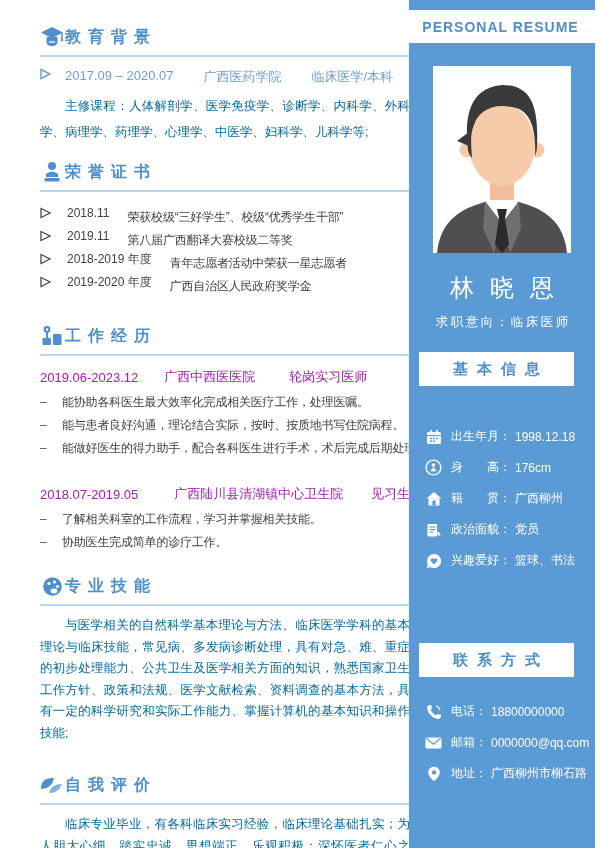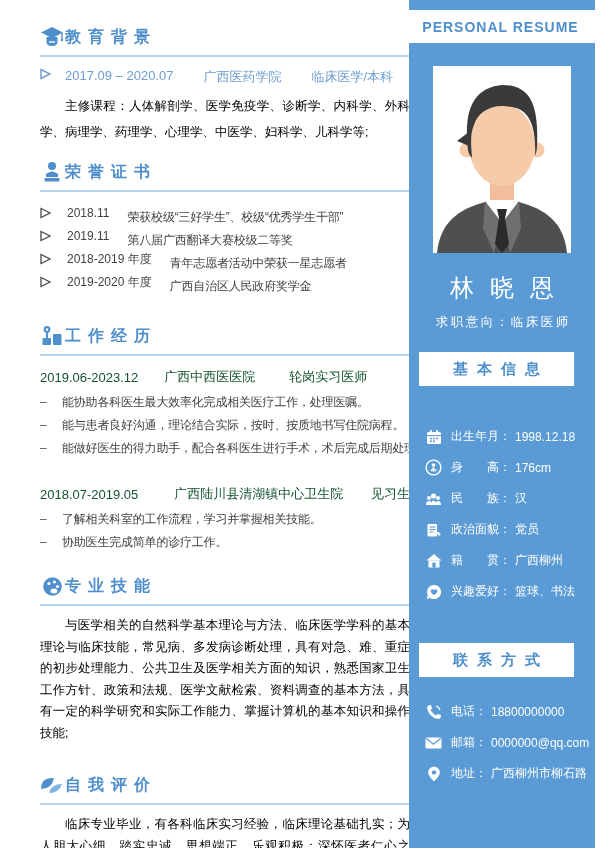--- a/index.html
+++ b/index.html
@@ -17,29 +17,29 @@
   .sec-head h2 {
     font-size:16px; font-weight:bold; color:#4E8FCC; letter-spacing:7px; line-height:1;
   }
   .sec-icon { display:inline-flex; width:24px; height:22px; align-items:center; justify-content:center; }
   .edu-meta { display:flex; margin-top:11px; font-size:13px; color:#6D9DD1; }
   .edu-meta .b-arrow { margin-right:14px; }
   .edu-meta .m-date { margin-right:30px; }
   .edu-meta .m-org  { margin-right:30px; }
   .para {
     margin-top:7px; font-size:12.5px; line-height:26px; text-indent:2em;
-    text-align:justify; color:#000000;
+    text-align:justify; color:#0369a1;
   }
   .sec-honors { margin-top:16px; }
   .honor-row { display:flex; align-items:center; margin-top:13px; font-size:12px; height:10px; }
   .honor-row .b-arrow { margin-right:16px; }
   .h-date { margin-right:18px; white-space:nowrap; }
   .h-text { white-space:nowrap; letter-spacing:-0.2px;margin-top:8px; }
   .sec-work { margin-top:38px; }
-  .job-meta { display:flex; align-items:center; margin-top:12px; font-size:13px; color:#14532d; }
+  .job-meta { display:flex; align-items:center; margin-top:12px; font-size:13px; color:#a21caf; }
   .job-meta .m-date { margin-right:26px; }
   .job-meta .m-org  { margin-right:34px; }
   .job-meta.second { margin-top:30px;justify-content:space-between; }
   .bullet-row { display:flex; margin-top:9px; font-size:12px; line-height:14px; letter-spacing:-0.2px; white-space:nowrap; }
   .bullet-row .dash { width:22px; flex:0 0 22px; color:#555; }
   .sec-skills { margin-top:26px; }
   .sec-skills .para, .sec-eval .para { line-height:21.5px; margin-top:9px; }
   .sec-eval { margin-top:30px; }
   .b-arrow { display:inline-flex; width:11px; height:12px; }
   
@@ -299,57 +299,45 @@
               <circle cx="8.5" cy="8.5" r="7.4" fill="none" stroke="#ffffff" stroke-width="1.4"></circle>
               <circle cx="8.5" cy="6" r="1.8" fill="#ffffff"></circle>
               <path d="M8.5,8 L8.5,13 M8.5,9.5 L5.8,12 M8.5,9.5 L11.2,12" stroke="#ffffff" stroke-width="1.3" fill="none"></path>
             </svg>
           </span>
         <span class="s-label">身　　高：</span>
         <span class="s-value">176cm</span>
       </div>
       <div class="side-row">
         <span class="s-icon">
-            <svg width="17" height="16" viewBox="0 0 17 16">
-              <circle cx="4" cy="7" r="2" fill="#ffffff"></circle>
-              <circle cx="13" cy="7" r="2" fill="#ffffff"></circle>
-              <circle cx="8.5" cy="5" r="2.6" fill="#ffffff"></circle>
-              <path d="M1,14 Q1,10 4,10 Q6,10 6.5,11.5 Q7,9.5 8.5,9.5 Q10,9.5 10.5,11.5 Q11,10 13,10 Q16,10 16,14 Z" fill="#ffffff"></path>
-            </svg>
-          </span>
-        <span class="s-label">民　　族：</span>
-        <span class="s-value">汉</span>
+            <svg width="16" height="16" viewBox="0 0 16 16">
+              <polygon points="8,1 15.5,7.5 0.5,7.5" fill="#ffffff"></polygon>
+              <rect x="2.5" y="7.5" width="11" height="7" fill="#ffffff"></rect>
+              <rect x="6.4" y="9.5" width="3.2" height="5" fill="#5B9BD5"></rect>
+            </svg>
+          </span>
+        <span class="s-label">籍　　贯：</span>
+        <span class="s-value">广西柳州</span>
       </div>
       <div class="side-row">
         <span class="s-icon">
             <svg width="16" height="16" viewBox="0 0 16 16">
               <rect x="1.5" y="2" width="9.5" height="12.5" rx="1" fill="#ffffff"></rect>
               <line x1="3.5" y1="5" x2="9.5" y2="5" stroke="#5B9BD5" stroke-width="1.1"></line>
               <line x1="3.5" y1="7.5" x2="9.5" y2="7.5" stroke="#5B9BD5" stroke-width="1.1"></line>
               <line x1="3.5" y1="10" x2="7.5" y2="10" stroke="#5B9BD5" stroke-width="1.1"></line>
               <polygon points="12,9.5 14.8,12.3 13.2,13.9 10.4,11.1" fill="#ffffff"></polygon>
             </svg>
           </span>
         <span class="s-label">政治面貌：</span>
         <span class="s-value">党员</span>
       </div>
       <div class="side-row">
         <span class="s-icon">
             <svg width="16" height="16" viewBox="0 0 16 16">
-              <polygon points="8,1 15.5,7.5 0.5,7.5" fill="#ffffff"></polygon>
-              <rect x="2.5" y="7.5" width="11" height="7" fill="#ffffff"></rect>
-              <rect x="6.4" y="9.5" width="3.2" height="5" fill="#5B9BD5"></rect>
-            </svg>
-          </span>
-        <span class="s-label">籍　　贯：</span>
-        <span class="s-value">广西柳州</span>
-      </div>
-      <div class="side-row">
-        <span class="s-icon">
-            <svg width="16" height="16" viewBox="0 0 16 16">
               <path d="M8,1 A7,7 0 1 1 1.6,11 L1,15 L5,13.8 A7,7 0 0 0 8,1 Z" fill="#ffffff"></path>
               <circle cx="8" cy="8" r="7" fill="#ffffff"></circle>
               <path d="M8,11.2 C5.2,9.2 4.2,7.6 4.9,6.2 C5.5,5 7.2,5 8,6.2 C8.8,5 10.5,5 11.1,6.2 C11.8,7.6 10.8,9.2 8,11.2 Z" fill="#5B9BD5"></path>
             </svg>
           </span>
         <span class="s-label">兴趣爱好：</span>
         <span class="s-value">篮球、书法</span>
       </div>
     </div>
 

